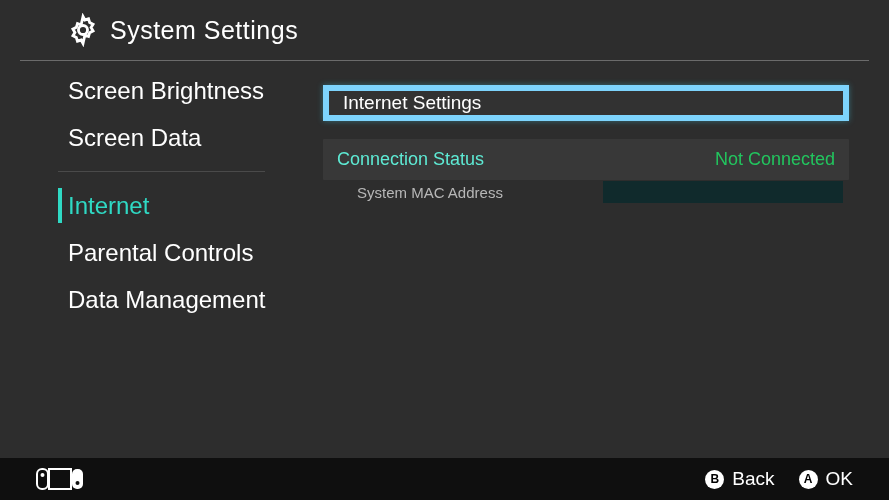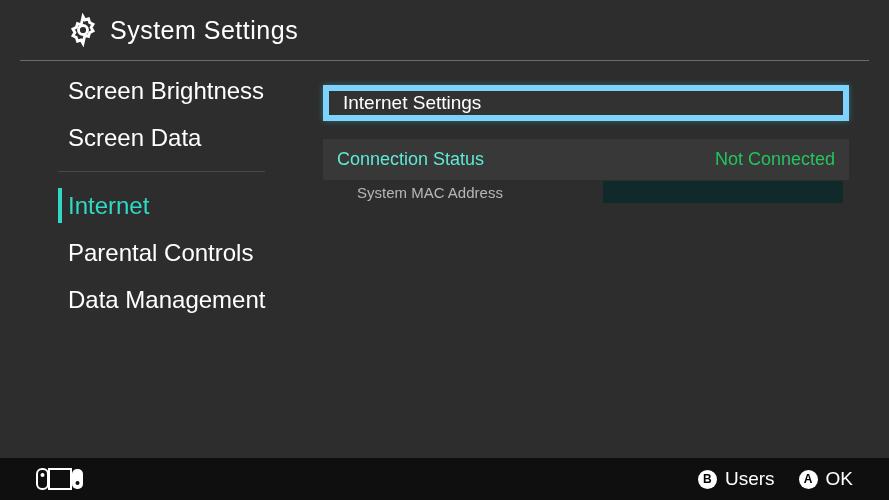--- a/index.html
+++ b/index.html
@@ -245,21 +245,21 @@
           <rect x="13" y="1" width="22" height="20" fill="none" stroke="#ffffff" stroke-width="2"></rect>
           <rect x="36" y="1" width="11" height="20" rx="5" fill="#ffffff"></rect>
           <circle cx="6.5" cy="7" r="2" fill="#ffffff"></circle>
           <circle cx="41.5" cy="15" r="2" fill="#0f0f0f"></circle>
         </svg>
       </span>
     </div>
     <div class="footer-right">
       <div class="footer-btn">
         <span class="btn-circle">B</span>
-        <span>Users</span>
+        <span>Back</span>
       </div>
       <div class="footer-btn">
         <span class="btn-circle">A</span>
         <span>OK</span>
       </div>
     </div>
   </footer>
 </div>
 
 </body></html>

